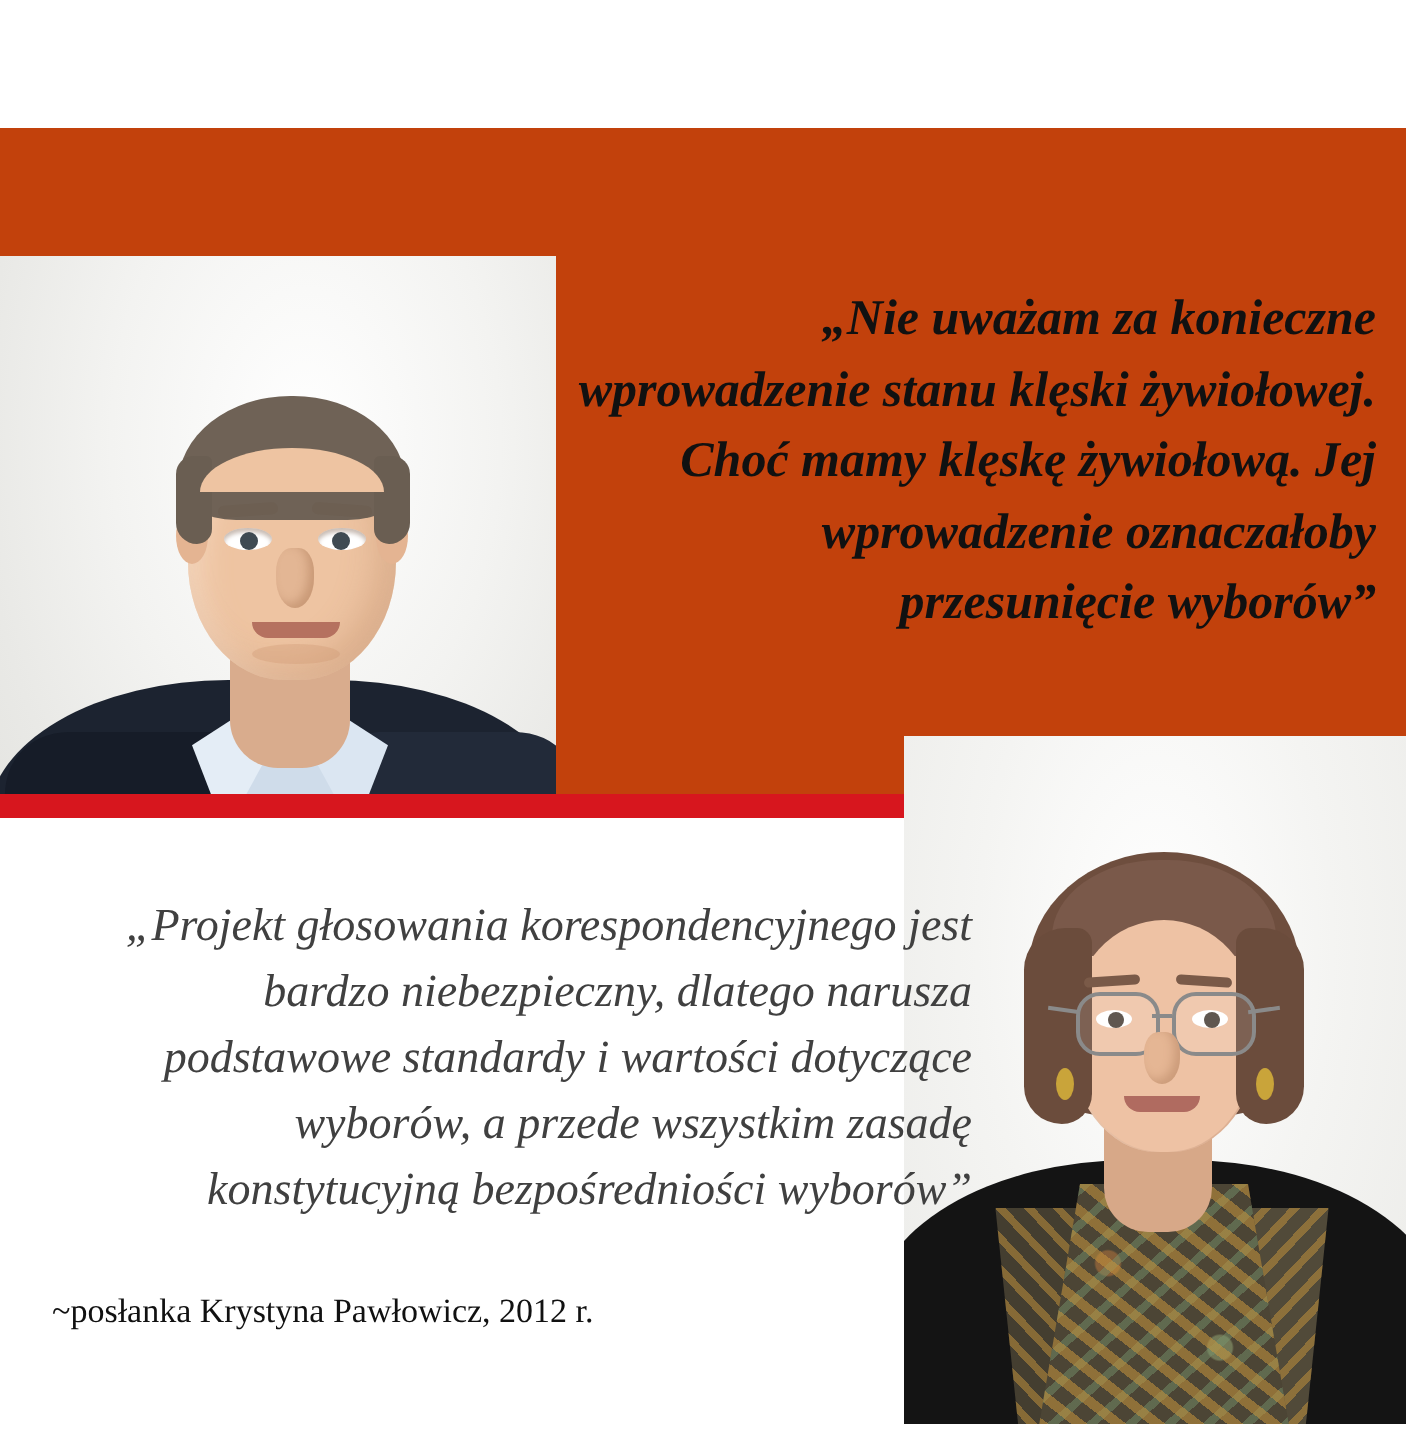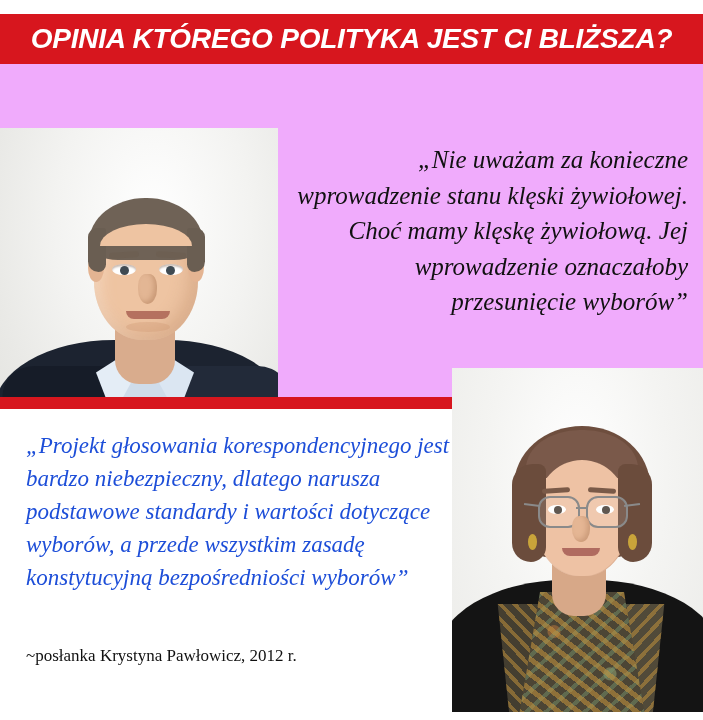--- a/index.html
+++ b/index.html
@@ -41,21 +41,22 @@
     text-align: center;
   }
 
   
   .panel-top {
     position: absolute;
     left: 0;
     top: 64px;
     width: 703px;
     height: 333px;
-    background: #f0abfc;
+    background: #c2410c;
+    font-weight: bold;
   }
   .panel-bottom {
     position: absolute;
     left: 0;
     top: 409px;
     width: 703px;
     height: 311px;
     background: #ffffff;
   }
   .divider-red {
@@ -87,28 +88,28 @@
     width: 400px;
     text-align: right;
     font-family: "Liberation Serif", serif;
     font-size: 17px;
     color: #111111;
   }
 
   .quote-bottom {
     position: absolute;
     left: 26px;
-    top: 429px;
+    top: 446px;
     width: 460px;
-    text-align: left;
+    text-align: right;
     font-family: "Liberation Serif", serif;
     font-style: italic;
     font-size: 23px;
     line-height: 1.44;
-    color: #1d4ed8;
+    color: #404040;
   }
   .attrib-bottom {
     position: absolute;
     left: 26px;
     top: 646px;
     width: 460px;
     text-align: left;
     font-family: "Liberation Serif", serif;
     font-size: 17px;
     color: #111111;
@@ -458,23 +459,20 @@
     left: 0; top: 0; width: 703px; height: 14px; background: #ffffff;
   }
 </style>
 </head>
 <body>
 
 <div id="meme">
 
   <div class="top-strip"></div>
 
-  <div class="header-band">
-    <div class="header-title">OPINIA KTÓREGO POLITYKA JEST CI BLIŻSZA?</div>
-  </div>
 
   <div class="panel-top">
 
     <div class="photo-tusk">
       <div class="tusk-bg"></div>
       <div class="tusk-suit"></div>
       <div class="tusk-suit-l"></div>
       <div class="tusk-suit-r"></div>
       <div class="tusk-shirt"></div>
       <div class="tusk-collar-l"></div>

